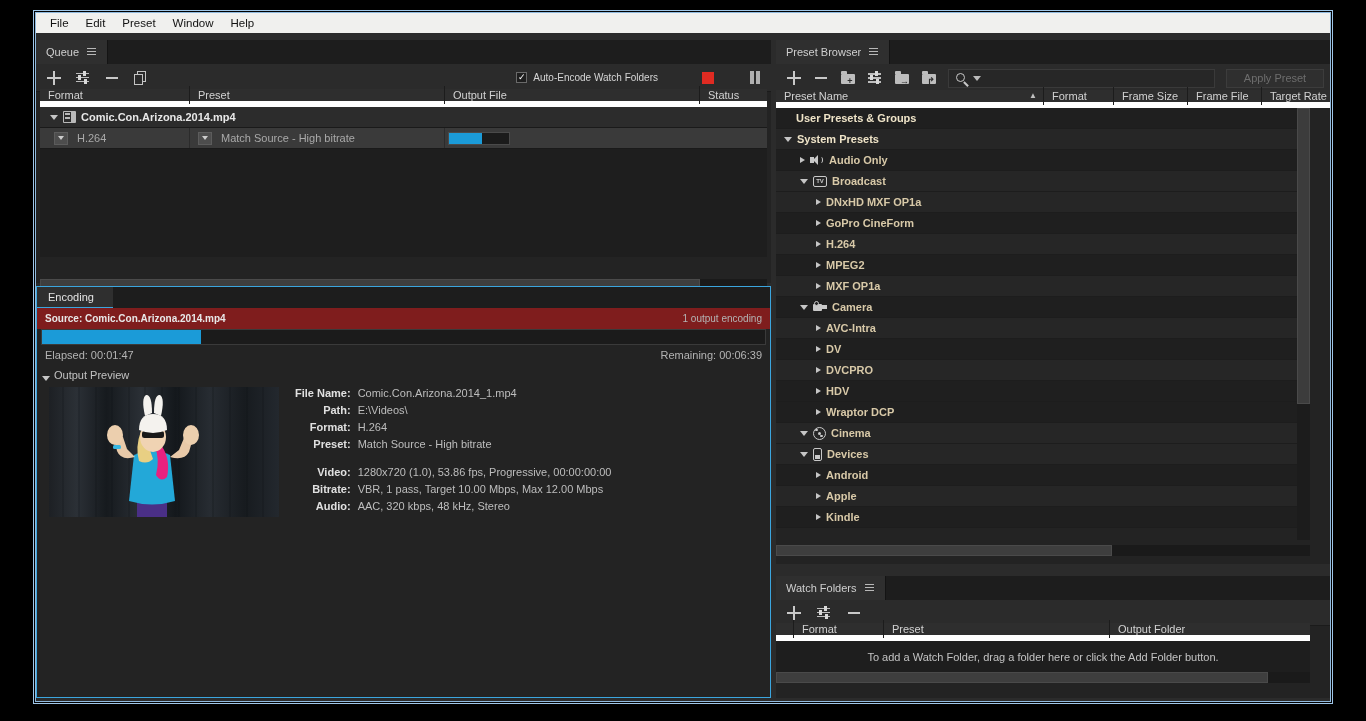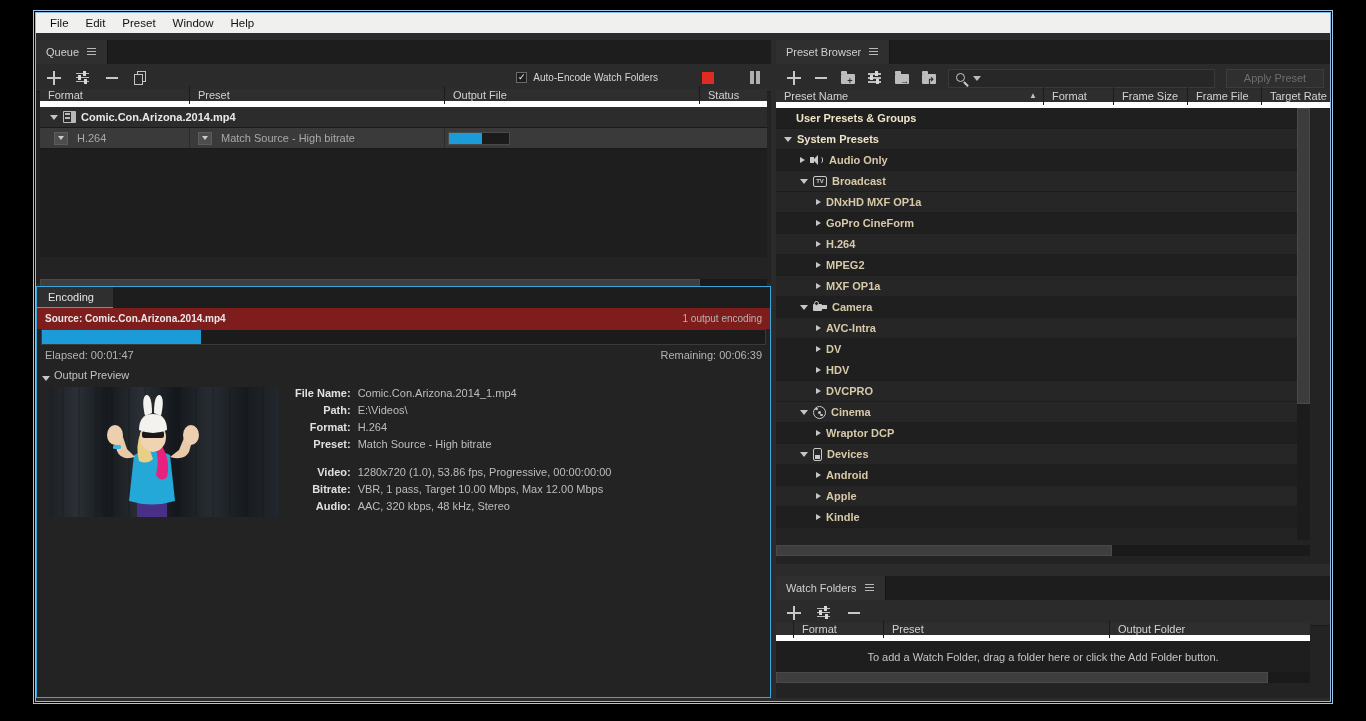--- a/index.html
+++ b/index.html
@@ -672,40 +672,40 @@
         <div class="pb-row alt">
           <span style="display:inline-block;width:40px"></span>
           <span class="tri" style="margin-right:5px"></span>
           <span>AVC-Intra</span>
         </div>
         <div class="pb-row dark">
           <span style="display:inline-block;width:40px"></span>
           <span class="tri" style="margin-right:5px"></span>
           <span>DV</span>
         </div>
+        <div class="pb-row alt">
+          <span style="display:inline-block;width:40px"></span>
+          <span class="tri" style="margin-right:5px"></span>
+          <span>DVCPRO</span>
+        </div>
         <div class="pb-row dark">
           <span style="display:inline-block;width:40px"></span>
           <span class="tri" style="margin-right:5px"></span>
           <span>HDV</span>
         </div>
-        <div class="pb-row alt">
-          <span style="display:inline-block;width:40px"></span>
-          <span class="tri" style="margin-right:5px"></span>
-          <span>DVCPRO</span>
+        <div class="pb-row dark">
+          <span style="display:inline-block;width:40px"></span>
+          <span class="tri" style="margin-right:5px"></span>
+          <span>Wraptor DCP</span>
         </div>
         <div class="pb-row alt">
           <span style="display:inline-block;width:24px"></span>
           <span class="tri down" style="margin-right:5px"></span>
           <span class="pbico ico-reel"></span>
           <span>Cinema</span>
-        </div>
-        <div class="pb-row dark">
-          <span style="display:inline-block;width:40px"></span>
-          <span class="tri" style="margin-right:5px"></span>
-          <span>Wraptor DCP</span>
         </div>
         <div class="pb-row alt">
           <span style="display:inline-block;width:24px"></span>
           <span class="tri down" style="margin-right:5px"></span>
           <span class="pbico ico-phone"></span>
           <span>Devices</span>
         </div>
         <div class="pb-row dark">
           <span style="display:inline-block;width:40px"></span>
           <span class="tri" style="margin-right:5px"></span>

